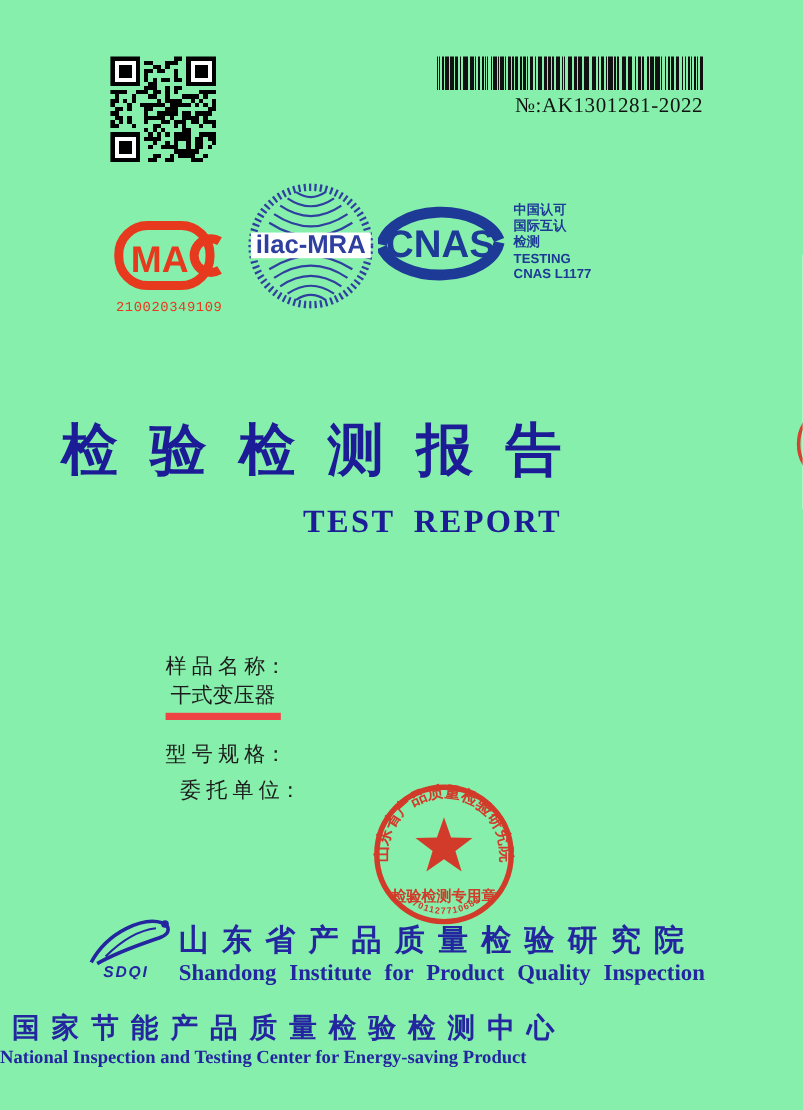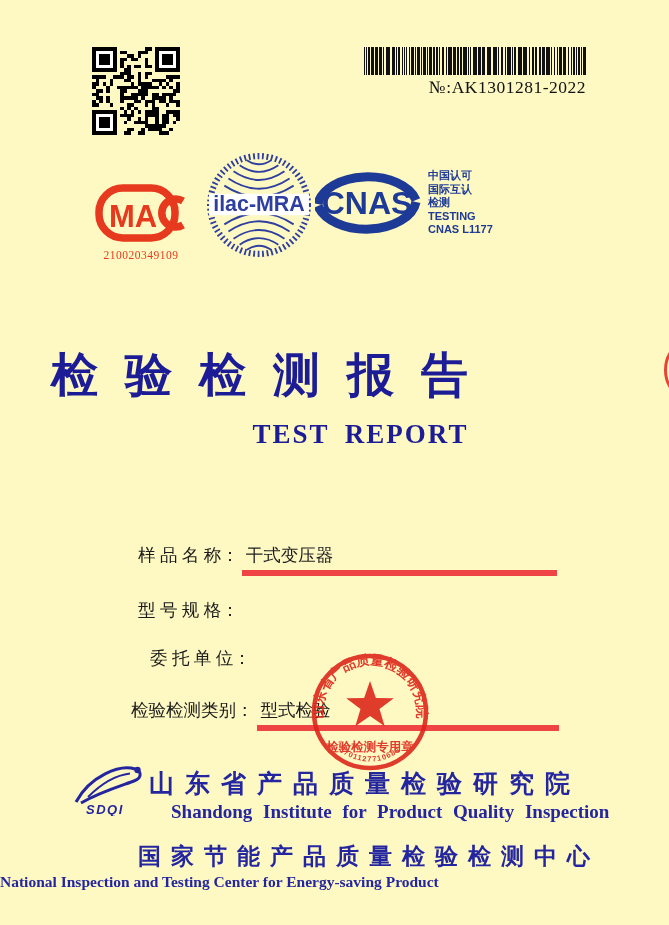--- a/index.html
+++ b/index.html
@@ -1,68 +1,68 @@
 <!DOCTYPE html>
 <html><head>
 <meta charset="utf-8">
 <style>
   html,body{margin:0;padding:0;background:#ffffff;}
-  .page{position:relative;width:669px;height:925px;background:#fef9c3;overflow:hidden;
+  .page{position:relative;width:669px;height:925px;background:#86efac;overflow:hidden;
         font-family:"Liberation Serif",serif;color:#222;}
   .abs{position:absolute;}
 
   
   .qr{left:92px;top:47px;width:88px;height:88px;}
   .barcode-block{left:364px;top:47px;width:222px;}
   .barcode{width:222px;height:28px;}
   .barcode-no{text-align:right;font-size:17.5px;letter-spacing:.5px;color:#111;
               font-family:"Liberation Serif",serif;margin-top:2px;}
 
   
   .cma-mark{left:95px;top:184px;width:92px;}
   .cma-no{color:#e6391d;font-size:11.5px;text-align:center;margin-top:3px;
-          font-family:Liberation Serif, serif;letter-spacing:.5px;}
+          font-family:Liberation Mono, monospace;letter-spacing:.5px;}
   .ilac-mark{left:206px;top:152px;width:106px;height:106px;}
   .cnas-mark{left:315px;top:166px;width:106px;height:74px;}
   .cnas-text{left:428px;top:169px;color:#1d3a97;font-size:11px;line-height:13.5px;
              font-family:"Liberation Sans",sans-serif;font-weight:600;}
   .cnas-text div{white-space:nowrap;}
 
   
   .title-cn{left:0;top:344px;width:669px;color:#1c1c96;
             font-size:47px;font-weight:bold;letter-spacing:27px;text-indent:27px;
             font-family:"Liberation Serif",serif;padding-left:24px;}
   .title-en{left:0;top:419px;width:669px;text-align:center;color:#1c1c96;
             font-size:27px;font-weight:bold;letter-spacing:2px;word-spacing:7px;
             transform:translateX(26px);font-family:"Liberation Serif",serif;}
 
   
   .edge-stamp{left:664px;top:346px;width:24px;height:42px;border:3px solid #e0251d;
               border-radius:50%;opacity:.85;}
 
   
-  .field-row{display:flex;align-items:baseline;position:absolute;}
+  .field-row{display:flex;align-items:baseline;position:absolute;flex-direction:column;}
   .field-label{font-size:17.5px;color:#1b1b1b;white-space:nowrap;margin-right:3px;}
   .field-value{flex:1;border-bottom:6px solid #ef4444;font-size:17.5px;color:#1b1b1b;
                padding:0 4px 3px 4px;white-space:nowrap;}
   .row-0{left:138px;top:543px;width:419px;}
-  .row-1{left:138px;top:598px;width:419px;}
+  .row-1{left:138px;top:616px;width:419px;}
   .row-2{left:150px;top:646px;width:419px;}
   .row-3{left:131px;top:698px;width:428px;}
 
   
   .stamp{left:307px;top:649px;width:126px;height:126px;opacity:.88;z-index:5;}
 
   
   .sdqi-logo{left:72px;top:762px;width:76px;height:54px;}
   .org-cn{left:149px;top:767px;color:#2426a0;font-size:25px;font-weight:bold;
           letter-spacing:11px;white-space:nowrap;font-family:"Liberation Serif",serif;}
   .org-en{left:149px;top:801px;color:#2426a0;font-size:19px;font-weight:600;
-          word-spacing:6px;white-space:nowrap;font-family:"Liberation Serif",serif;margin-left:22px;}
-  .center-cn{left:0;top:841px;width:600px;text-align:right;color:#2426a0;font-size:23px;
+          word-spacing:6px;white-space:nowrap;font-family:"Liberation Serif",serif;}
+  .center-cn{left:0;top:841px;width:600px;text-align:left;color:#2426a0;font-size:23px;
              font-weight:bold;letter-spacing:10px;text-indent:10px;white-space:nowrap;
              font-family:"Liberation Serif",serif;}
   .center-en{left:0;top:873px;width:669px;text-align:left;color:#2426a0;font-size:15.5px;
              font-weight:600;font-family:"Liberation Serif",serif;}
 </style>
 </head>
 <body>
 
 <div class="page">
 
@@ -408,24 +408,20 @@
   <div class="field-row row-0">
     <span class="field-label">样 品 名 称：</span>
     <span class="field-value">干式变压器</span>
   </div>
   <div class="field-row row-1">
     <span class="field-label">型 号 规 格：</span>
   </div>
   <div class="field-row row-2">
     <span class="field-label">委 托 单 位：</span>
   </div>
-  <div class="field-row row-3">
-    <span class="field-label">检验检测类别：</span>
-    <span class="field-value">型式检验</span>
-  </div>
 
   <svg class="abs stamp" viewBox="-63 -63 126 126">
     <defs>
       <path id="ring-top" d="M -43.3 19.5 A 47.5 47.5 0 1 1 43.3 19.5" fill="none"></path>
       <path id="ring-bottom" d="M -36 34 A 49.5 49.5 0 0 0 36 34" fill="none"></path>
     </defs>
     <circle cx="0" cy="0" r="56" fill="none" stroke="#dd2218" stroke-width="4.5"></circle>
     <polygon fill="#dd2218" points="0,-31 5.9,-14.1 23.8,-13.7 9.5,-2.9 14.7,14.2 0,4 -14.7,14.2 -9.5,-2.9 -23.8,-13.7 -5.9,-14.1"></polygon>
     <text font-family="Liberation Serif, serif" font-size="13.5" font-weight="bold" fill="#dd2218">
       <textPath href="#ring-top" startOffset="50%" text-anchor="middle">山东省产品质量检验研究院</textPath>

